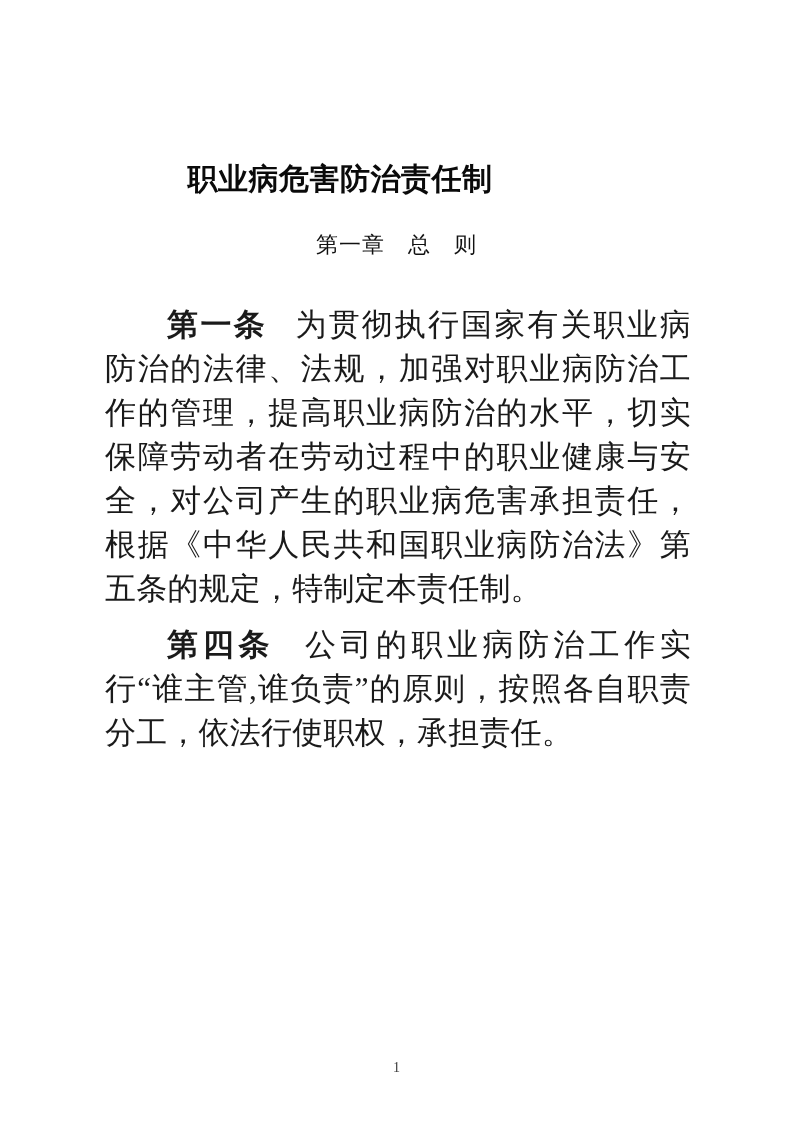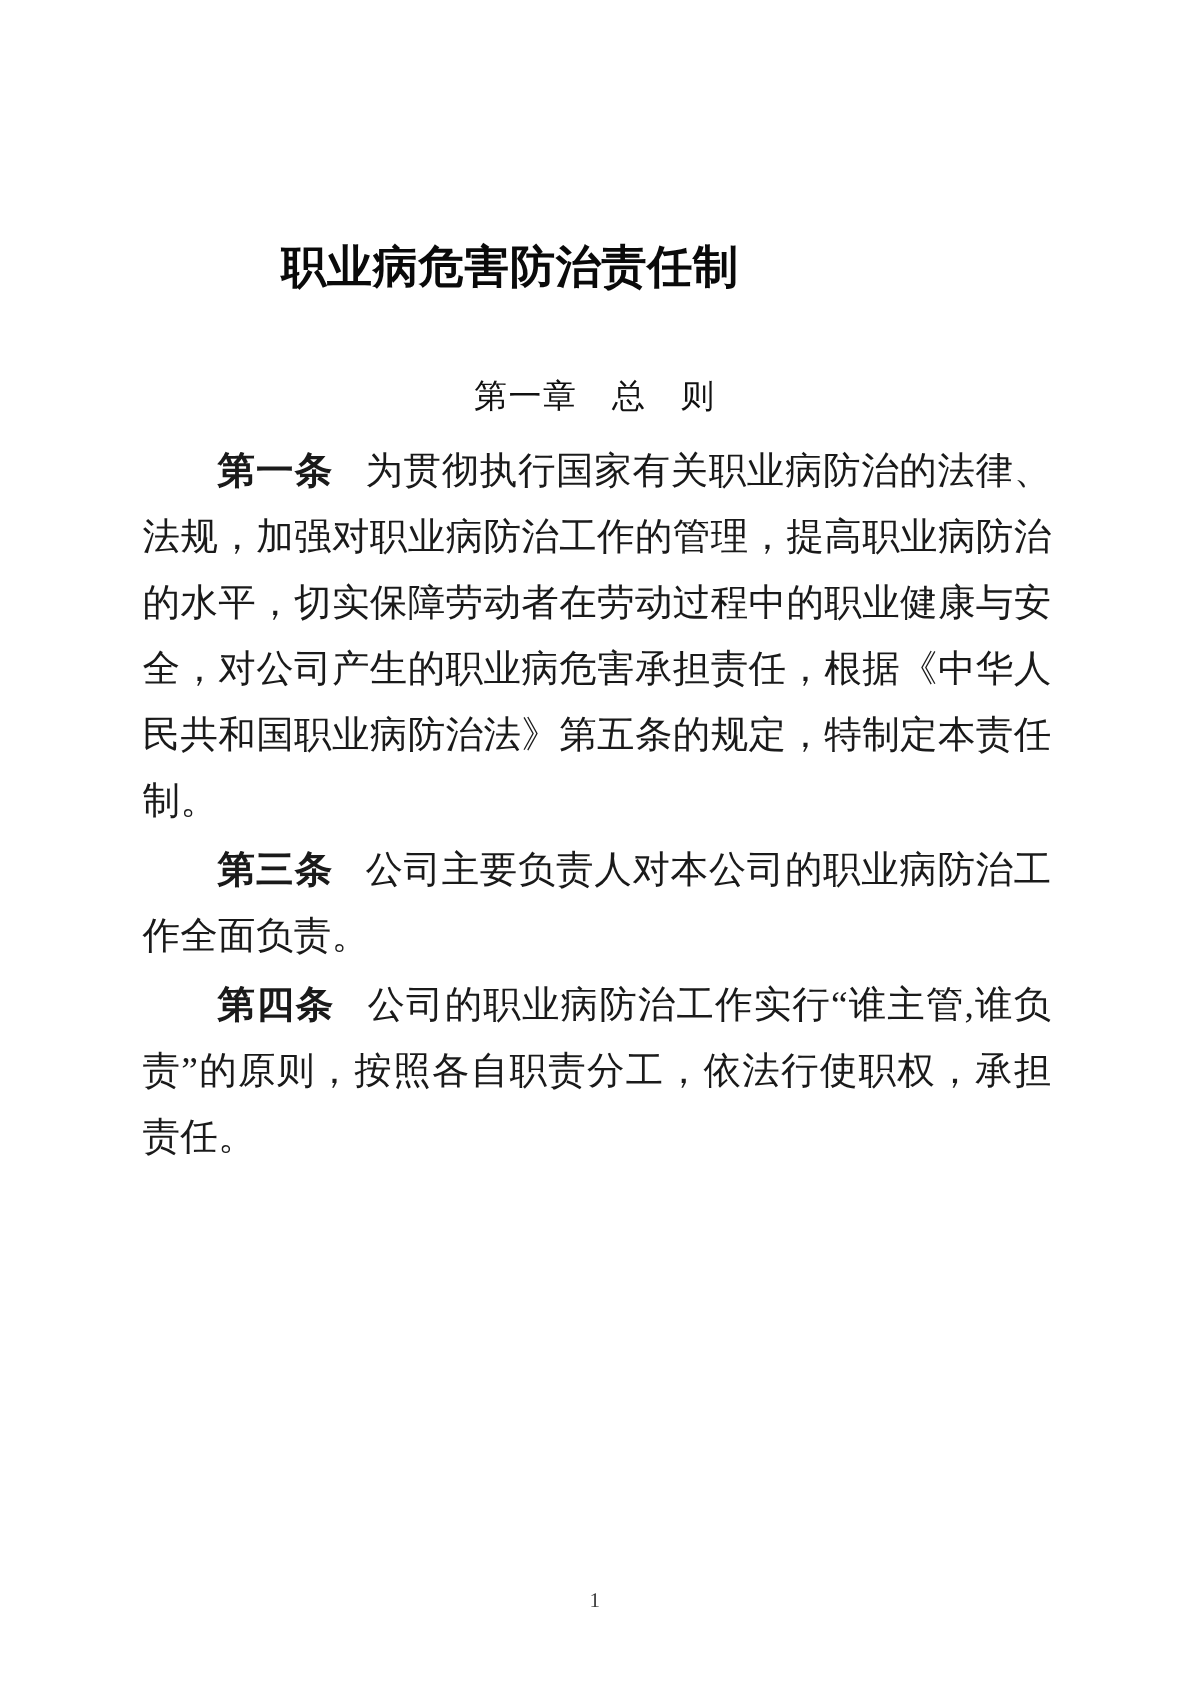--- a/index.html
+++ b/index.html
@@ -33,47 +33,47 @@
     font-size: 30px;
     line-height: 42px;
     letter-spacing: 0.5px;
     color: #0a0a0a;
     white-space: pre;
   }
 
   .chapter-heading {
     position: absolute;
     left: 0;
-    top: 230px;
+    top: 211px;
     width: 793px;
     text-align: center;
     font-family: "Liberation Sans", "DejaVu Sans", sans-serif;
     font-weight: normal;
     font-size: 22px;
     line-height: 32px;
     letter-spacing: 1px;
     color: #111111;
     white-space: pre;
   }
 
   
   #body-column {
     position: absolute;
     left: 93px;
     top: 291px;
     width: 610px;
   }
 
   .para {
-    font-size: 25px;
+    font-size: 31px;
     line-height: 44px;
     text-align: justify;
     text-justify: inter-character;
     text-indent: 2em;
-    margin: 2px;
+    margin: 12px;
     color: #1a1a1a;
     font-family: "Liberation Serif", "DejaVu Serif", serif;
     letter-spacing: 0.2px;
     word-break: break-all;
   }
 
   .para .marker {
     font-weight: bold;
     letter-spacing: 0.5px;
   }
@@ -106,23 +106,20 @@
   <h2 class="chapter-heading">第一章　总　则</h2>
 
   <div id="body-column">
 
     <p class="para">
       <span class="marker">第一条</span><span class="marker-gap"></span><span>为贯彻执行国家有关职业病防治的法律、法规，加强对职业病防治工作的管理，提高职业病防治的水平，切实保障劳动者在劳动过程中的职业健康与安全，对公司产生的职业病危害承担责任，根据《中华人民共和国职业病防治法》第五条的规定，特制定本责任制。</span>
     </p>
 
 
 
-    <p class="para">
-      <span class="marker">第三条</span><span class="marker-gap"></span><span>公司主要负责人对本公司的职业病防治工作全面负责。</span>
-    </p>
 
     <p class="para">
       <span class="marker">第四条</span><span class="marker-gap"></span><span>公司的职业病防治工作实行“谁主管,谁负责”的原则，按照各自职责分工，依法行使职权，承担责任。</span>
     </p>
 
   </div>
 
   <div class="page-number">1</div>
 
 </div>

